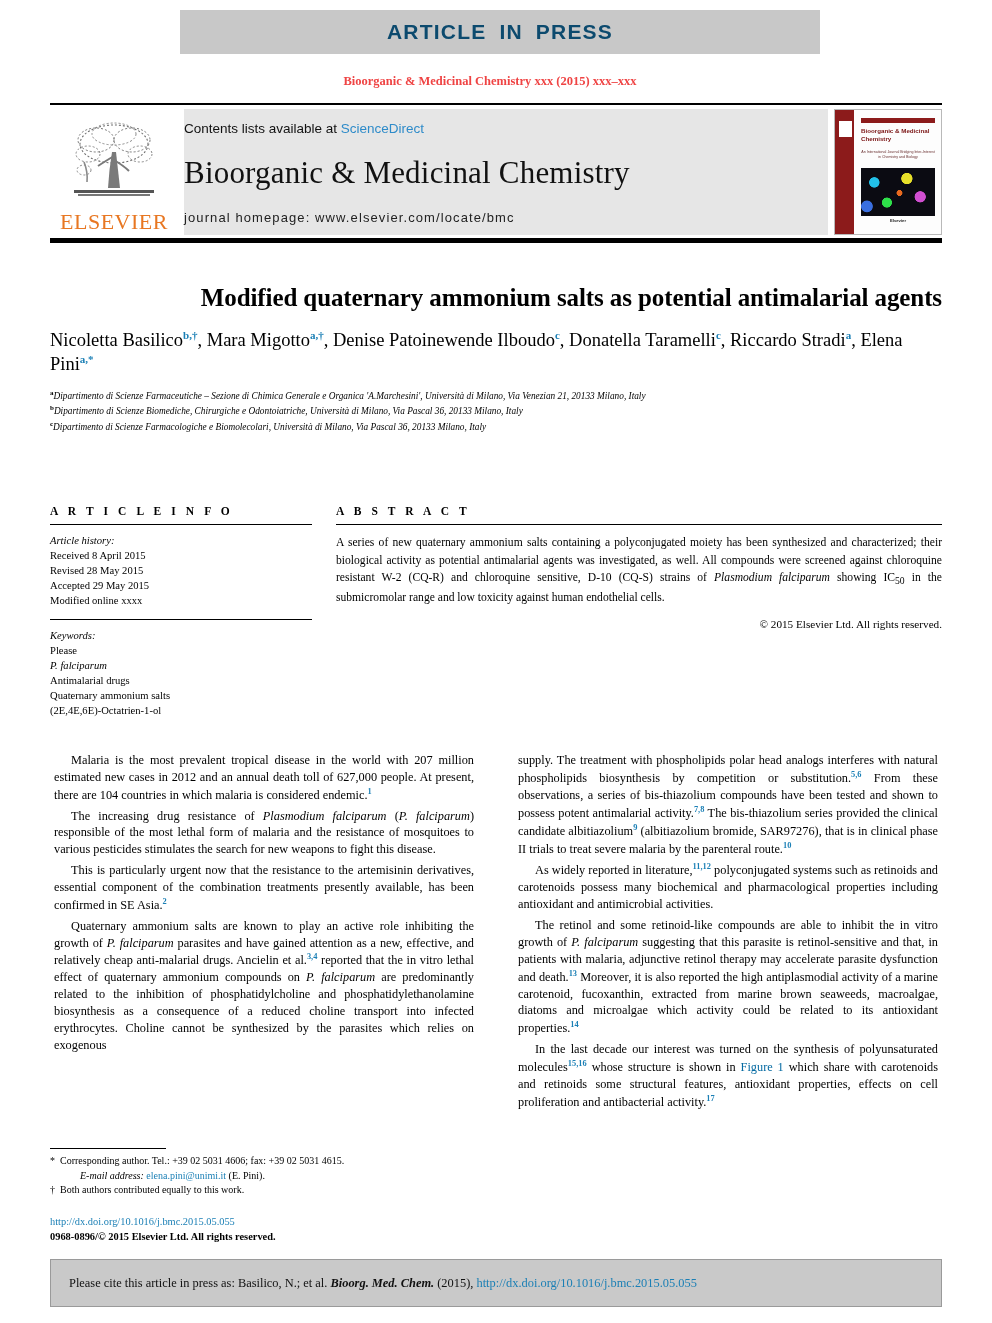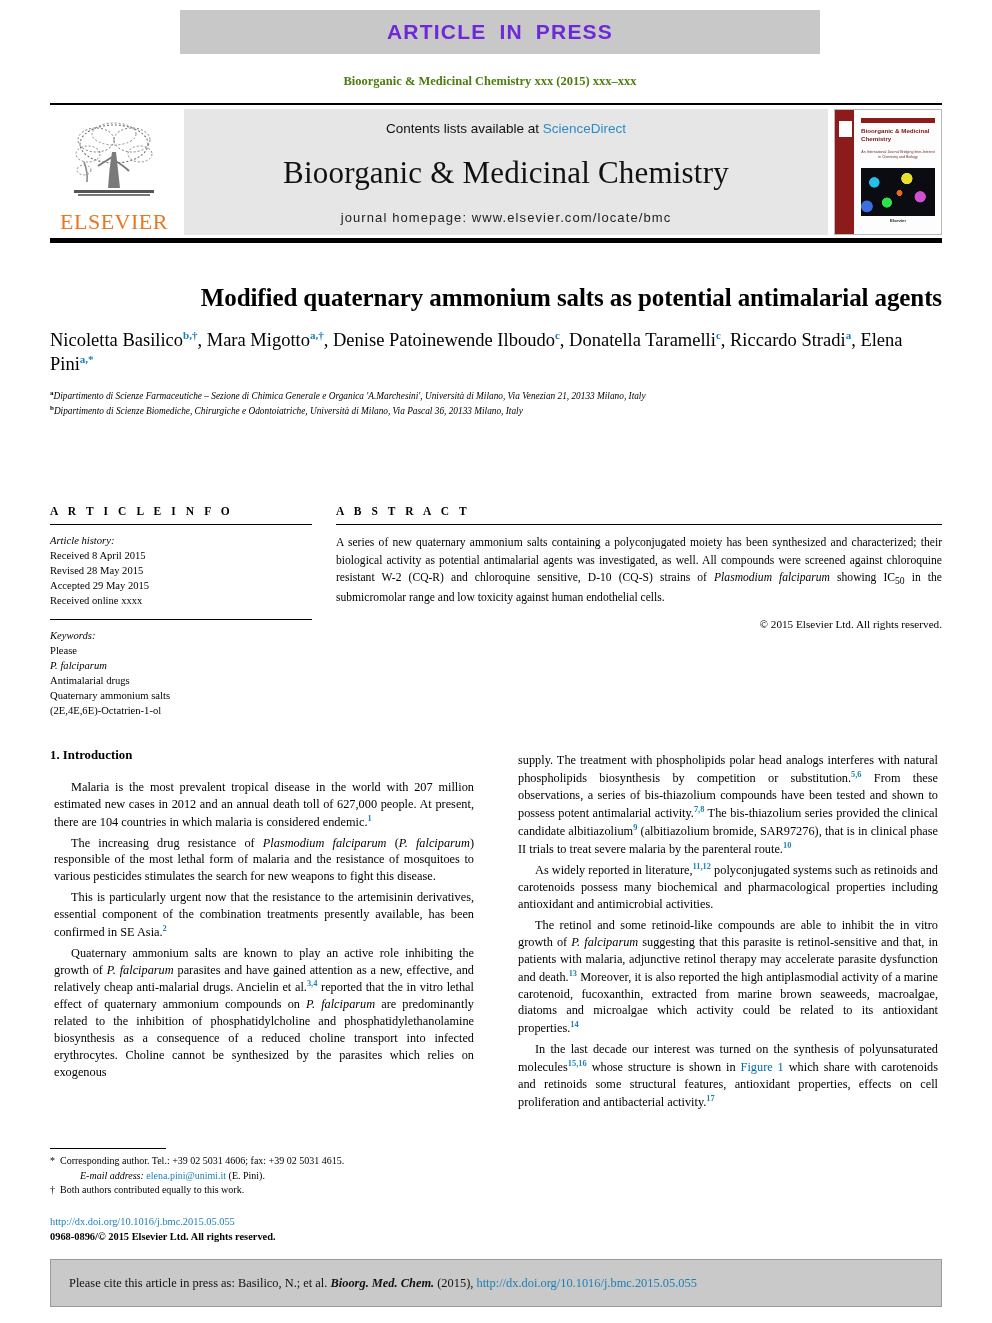--- a/index.html
+++ b/index.html
@@ -29,35 +29,35 @@
     top: 10px;
     width: 640px;
     height: 44px;
     background: #c8c8c8;
     display: flex;
     align-items: center;
     justify-content: center;
   }
   .aip-banner span {
     font-family: "Liberation Sans", sans-serif;
-    color: #6d28d9;
+    color: #0c4a6e;
     font-weight: bold;
     font-size: 21px;
     letter-spacing: 1.2px;
     word-spacing: 6px;
   }
 
   
   .runhead {
     position: absolute;
     top: 74px;
     left: 0;
     width: 980px;
     text-align: center;
-    color: #4d7c0f;
+    color: #ef4444;
     font-weight: bold;
     font-size: 12.5px;
     font-family: "Liberation Serif", serif;
   }
 
   
   .masthead {
     position: absolute;
     left: 50px;
     top: 103px;
@@ -94,21 +94,20 @@
     font-size: 22px;
     letter-spacing: 0.5px;
     line-height: 1;
     margin-top: 1px;
   }
   .masthead-center {
     flex: 1 1 auto;
     background: #e6e6e6;
     display: flex;
     flex-direction: column;
-    align-items: center;
     justify-content: space-between;
     padding: 12px 0 10px 0;
     margin: 0 6px 0 6px;
   }
   .contents-line {
     font-family: "Liberation Sans", sans-serif;
     font-size: 13.5px;
     color: #111;
   }
   .contents-line .sd { color: #2e8bc9; }
@@ -383,34 +382,35 @@
       <span><span>Mara Migotto</span><sup>a,†</sup></span>,
       <span><span>Denise Patoinewende Ilboudo</span><sup>c</sup></span>,
       <span><span>Donatella Taramelli</span><sup>c</sup></span>,
       <span><span>Riccardo Stradi</span><sup>a</sup></span>,
       <span><span>Elena Pini</span><sup>a,*</sup></span>
     </div>
 
     <div class="affils">
       <div><sup>a</sup><span>Dipartimento di Scienze Farmaceutiche – Sezione di Chimica Generale e Organica 'A.Marchesini', Università di Milano, Via Venezian 21, 20133 Milano, Italy</span></div>
       <div><sup>b</sup><span>Dipartimento di Scienze Biomediche, Chirurgiche e Odontoiatriche, Università di Milano, Via Pascal 36, 20133 Milano, Italy</span></div>
+      <div><sup>c</sup><span>Dipartimento di Scienze Farmacologiche e Biomolecolari, Università di Milano, Via Pascal 36, 20133 Milano, Italy</span></div>
     </div>
   </div>
 
   <div class="infoabs">
 
     <div class="col-info">
       <div class="sechead">A R T I C L E   I N F O</div>
       <div class="thin-rule"></div>
       <div class="info-group">
         <div class="ital">Article history:</div>
         <div>Received 8 April 2015</div>
         <div>Revised 28 May 2015</div>
         <div>Accepted 29 May 2015</div>
-        <div>Received online xxxx</div>
+        <div>Modified online xxxx</div>
       </div>
       <div class="info-sep"></div>
       <div class="info-group">
         <div class="ital">Keywords:</div>
         <div>Please</div>
         <div class="ital">P. falciparum</div>
         <div>Antimalarial drugs</div>
         <div>Quaternary ammonium salts</div>
         <div>(2E,4E,6E)-Octatrien-1-ol</div>
       </div>
@@ -420,21 +420,20 @@
       <div class="sechead">A B S T R A C T</div>
       <div class="thin-rule"></div>
       <div class="abs-text"><span>A series of new quaternary ammonium salts containing a polyconjugated moiety has been synthesized and characterized; their biological activity as potential antimalarial agents was investigated, as well. All compounds were screened against chloroquine resistant W-2 (CQ-R) and chloroquine sensitive, D-10 (CQ-S) strains of </span><span class="ital">Plasmodium falciparum</span><span> showing IC</span><sub>50</sub><span> in the submicromolar range and low toxicity against human endothelial cells.</span></div>
       <div class="abs-copy">© 2015 Elsevier Ltd. All rights reserved.</div>
     </div>
   </div>
 
   <div class="body-cols">
 
     <div class="bcol">
-      <h2 class="seclabel">1. Introduction</h2>
 
       <p><span style="display:inline-block;width:17px"></span><span>Malaria is the most prevalent tropical disease in the world with 207 million estimated new cases in 2012 and an annual death toll of 627,000 people. At present, there are 104 countries in which malaria is considered endemic.</span><sup class="ref">1</sup></p>
 
       <p><span>The increasing drug resistance of </span><span class="ital">Plasmodium falciparum</span><span> (</span><span class="ital">P. falciparum</span><span>) responsible of the most lethal form of malaria and the resistance of mosquitoes to various pesticides stimulates the search for new weapons to fight this disease.</span></p>
 
       <p><span>This is particularly urgent now that the resistance to the artemisinin derivatives, essential component of the combination treatments presently available, has been confirmed in SE Asia.</span><sup class="ref">2</sup></p>
 
       <p><span>Quaternary ammonium salts are known to play an active role inhibiting the growth of </span><span class="ital">P. falciparum</span><span> parasites and have gained attention as a new, effective, and relatively cheap anti-malarial drugs. Ancielin et al.</span><sup class="ref">3,4</sup><span> reported that the in vitro lethal effect of quaternary ammonium compounds on </span><span class="ital">P. falciparum</span><span> are predominantly related to the inhibition of phosphatidylcholine and phosphatidylethanolamine biosynthesis as a consequence of a reduced choline transport into infected erythrocytes. Choline cannot be synthesized by the parasites which relies on exogenous</span></p>
     </div>
 

